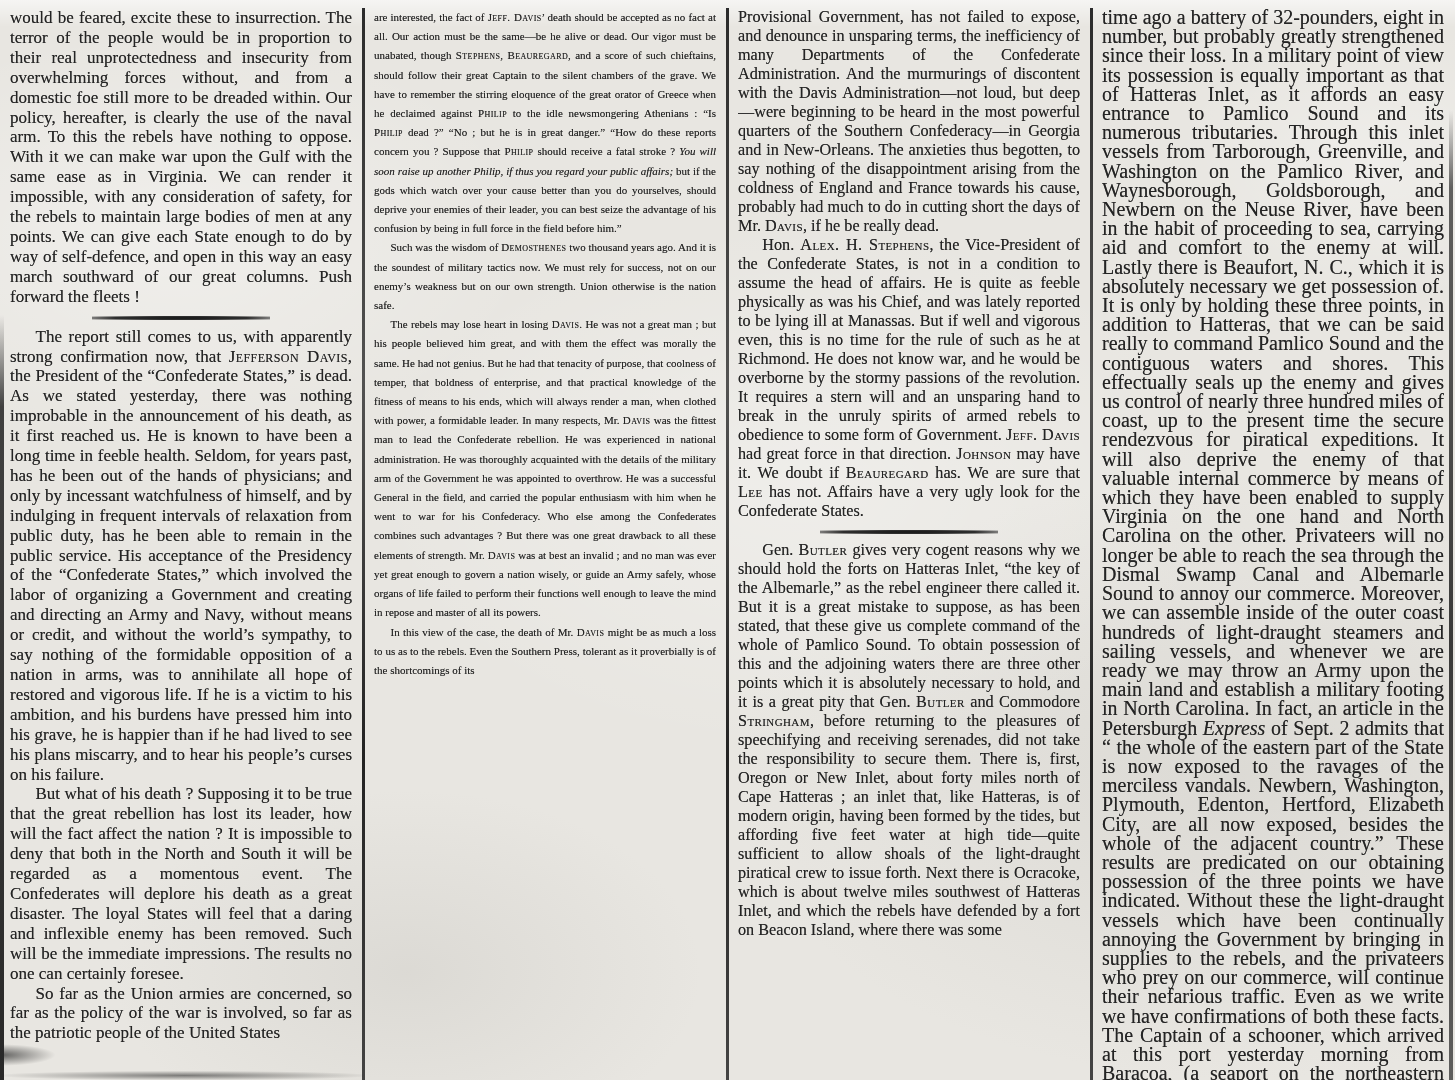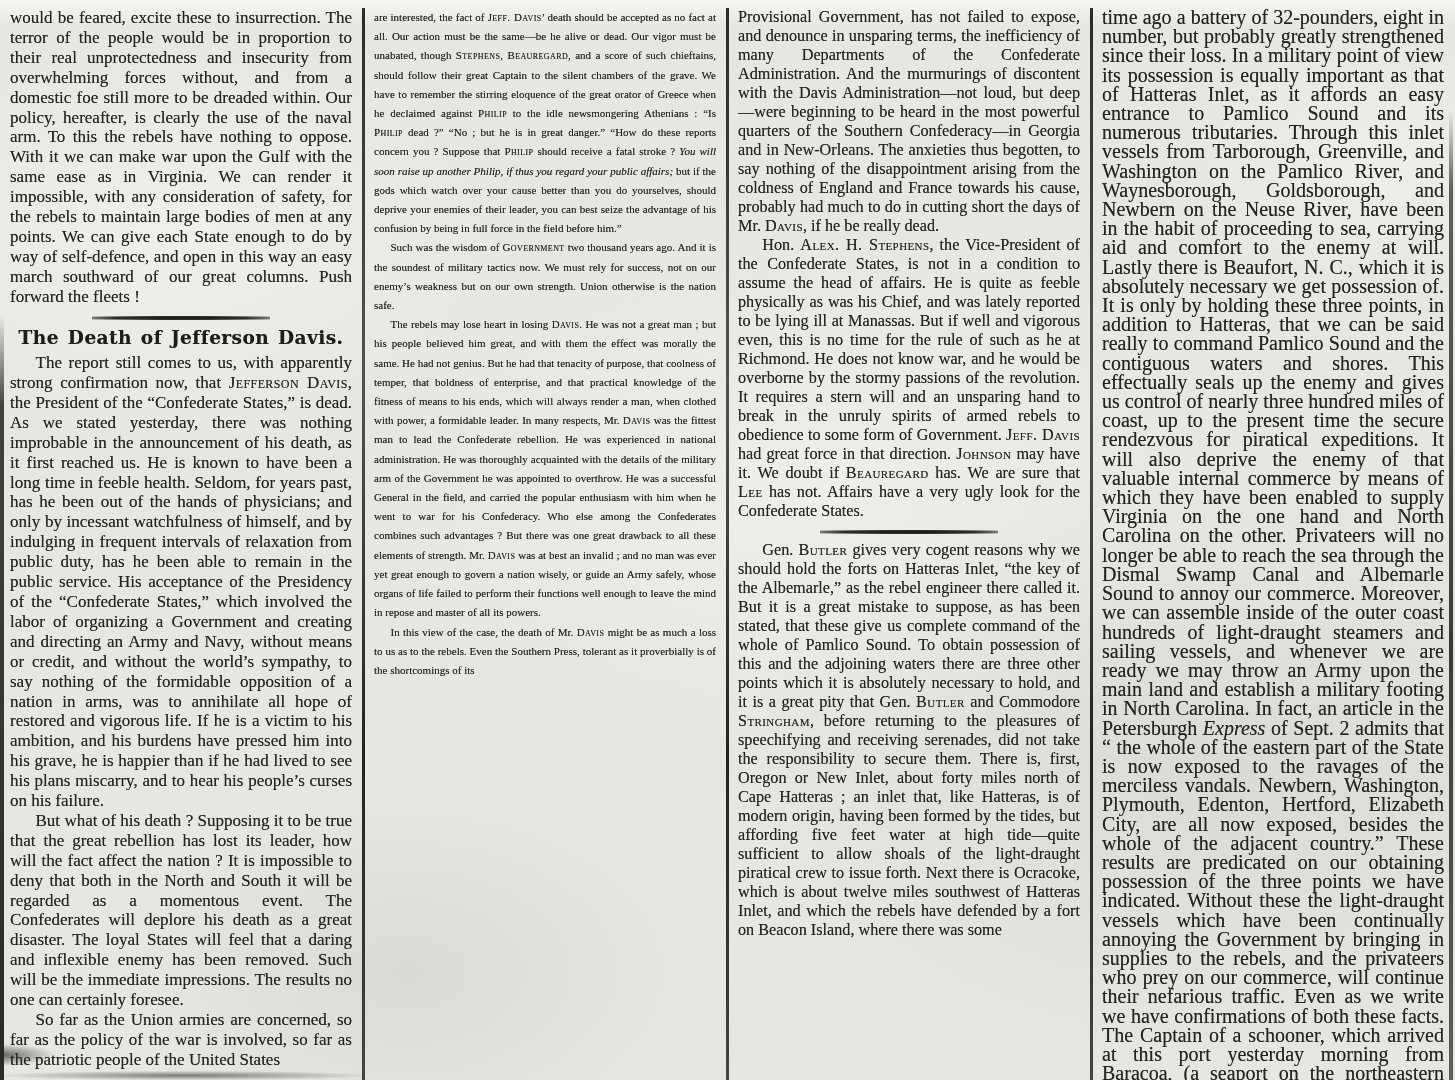--- a/index.html
+++ b/index.html
@@ -75,31 +75,30 @@
     background: radial-gradient(ellipse at left center, rgba(40,40,40,.7), transparent 70%);
   }
 </style>
 </head>
 <body>
 
 <div class="page">
   <div class="col c1">
       <p class="para"><span>would be feared, excite these to insurrection. The terror of the people would be in proportion to their real unprotectedness and insecurity from overwhelming forces without, and from a domestic foe still more to be dreaded within. Our policy, hereafter, is clearly the use of the naval arm. To this the rebels have nothing to oppose. With it we can make war upon the Gulf with the same ease as in Virginia. We can render it impossible, with any consideration of safety, for the rebels to maintain large bodies of men at any points. We can give each State enough to do by way of self-defence, and open in this way an easy march southward of our great columns. Push forward the fleets&nbsp;!</span></p>
       <div class="rule"></div>
-      <h2 class="headline">The Death of Jefferson Davis.</h2>
       <p class="para indent"><span>The report still comes to us, with apparently strong confirmation now, that </span><span class="sc">Jefferson Davis</span><span>, the President of the “Confederate States,” is dead. As we stated yesterday, there was nothing improbable in the announcement of his death, as it first reached us. He is known to have been a long time in feeble health. Seldom, for years past, has he been out of the hands of physicians; and only by incessant watchfulness of himself, and by indulging in frequent intervals of relaxation from public duty, has he been able to remain in the public service. His acceptance of the Presidency of the “Confederate States,” which involved the labor of organizing a Government and creating and directing an Army and Navy, without means or credit, and without the world’s sympathy, to say nothing of the formidable opposition of a nation in arms, was to annihilate all hope of restored and vigorous life. If he is a victim to his ambition, and his burdens have pressed him into his grave, he is happier than if he had lived to see his plans miscarry, and to hear his people’s curses on his failure.</span></p>
       <p class="para indent"><span>But what of his death&nbsp;? Supposing it to be true that the great rebellion has lost its leader, how will the fact affect the nation&nbsp;? It is impossible to deny that both in the North and South it will be regarded as a momentous event. The Confederates will deplore his death as a great disaster. The loyal States will feel that a daring and inflexible enemy has been removed. Such will be the immediate impressions. The results no one can certainly foresee.</span></p>
       <p class="para indent"><span>So far as the Union armies are concerned, so far as the policy of the war is involved, so far as the patriotic people of the United States</span></p>
     </div>
   <div class="gap">
     <div class="vrule"></div>
   </div>
   <div class="col c2">
       <p class="para"><span>are interested, the fact of </span><span class="sc">Jeff. Davis</span><span>’ death should be accepted as no fact at all. Our action must be the same—be he alive or dead. Our vigor must be unabated, though </span><span class="sc">Stephens</span><span>, </span><span class="sc">Beauregard</span><span>, and a score of such chieftains, should follow their great Captain to the silent chambers of the grave. We have to remember the stirring eloquence of the great orator of Greece when he declaimed against </span><span class="sc">Philip</span><span> to the idle newsmongering Athenians&nbsp;: “Is </span><span class="sc">Philip</span><span> dead&nbsp;?” “No&nbsp;; but he is in great danger.” “How do these reports concern you&nbsp;? Suppose that </span><span class="sc">Philip</span><span> should receive a fatal stroke&nbsp;? </span><span class="i">You will soon raise up another Philip, if thus you regard your public affairs;</span><span> but if the gods which watch over your cause better than you do yourselves, should deprive your enemies of their leader, you can best seize the advantage of his confusion by being in full force in the field before him.”</span></p>
-      <p class="para indent"><span>Such was the wisdom of </span><span class="sc">Government</span><span> two thousand years ago. And it is the soundest of military tactics now. We must rely for success, not on our enemy’s weakness but on our own strength. Union otherwise is the nation safe.</span></p>
+      <p class="para indent"><span>Such was the wisdom of </span><span class="sc">Demosthenes</span><span> two thousand years ago. And it is the soundest of military tactics now. We must rely for success, not on our enemy’s weakness but on our own strength. Union otherwise is the nation safe.</span></p>
       <p class="para indent"><span>The rebels may lose heart in losing </span><span class="sc">Davis</span><span>. He was not a great man&nbsp;; but his people believed him great, and with them the effect was morally the same. He had not genius. But he had that tenacity of purpose, that coolness of temper, that boldness of enterprise, and that practical knowledge of the fitness of means to his ends, which will always render a man, when clothed with power, a formidable leader. In many respects, Mr. </span><span class="sc">Davis</span><span> was the fittest man to lead the Confederate rebellion. He was experienced in national administration. He was thoroughly acquainted with the details of the military arm of the Government he was appointed to overthrow. He was a successful General in the field, and carried the popular enthusiasm with him when he went to war for his Confederacy. Who else among the Confederates combines such advantages&nbsp;? But there was one great drawback to all these elements of strength. Mr. </span><span class="sc">Davis</span><span> was at best an invalid&nbsp;; and no man was ever yet great enough to govern a nation wisely, or guide an Army safely, whose organs of life failed to perform their functions well enough to leave the mind in repose and master of all its powers.</span></p>
       <p class="para indent"><span>In this view of the case, the death of Mr. </span><span class="sc">Davis</span><span> might be as much a loss to us as to the rebels. Even the Southern Press, tolerant as it proverbially is of the shortcomings of its</span></p>
     </div>
   <div class="gap">
     <div class="vrule"></div>
   </div>
   <div class="col c3">
       <p class="para"><span>Provisional Government, has not failed to expose, and denounce in unsparing terms, the inefficiency of many Departments of the Confederate Administration. And the murmurings of discontent with the Davis Administration—not loud, but deep—were beginning to be heard in the most powerful quarters of the Southern Confederacy—in Georgia and in New-Orleans. The anxieties thus begotten, to say nothing of the disappointment arising from the coldness of England and France towards his cause, probably had much to do in cutting short the days of Mr. </span><span class="sc">Davis</span><span>, if he be really dead.</span></p>
       <p class="para indent"><span>Hon. </span><span class="sc">Alex. H. Stephens</span><span>, the Vice-President of the Confederate States, is not in a condition to assume the head of affairs. He is quite as feeble physically as was his Chief, and was lately reported to be lying ill at Manassas. But if well and vigorous even, this is no time for the rule of such as he at Richmond. He does not know war, and he would be overborne by the stormy passions of the revolution. It requires a stern will and an unsparing hand to break in the unruly spirits of armed rebels to obedience to some form of Government. </span><span class="sc">Jeff. Davis</span><span> had great force in that direction. </span><span class="sc">Johnson</span><span> may have it. We doubt if </span><span class="sc">Beauregard</span><span> has. We are sure that </span><span class="sc">Lee</span><span> has not. Affairs have a very ugly look for the Confederate States.</span></p>
       <div class="rule"></div>

